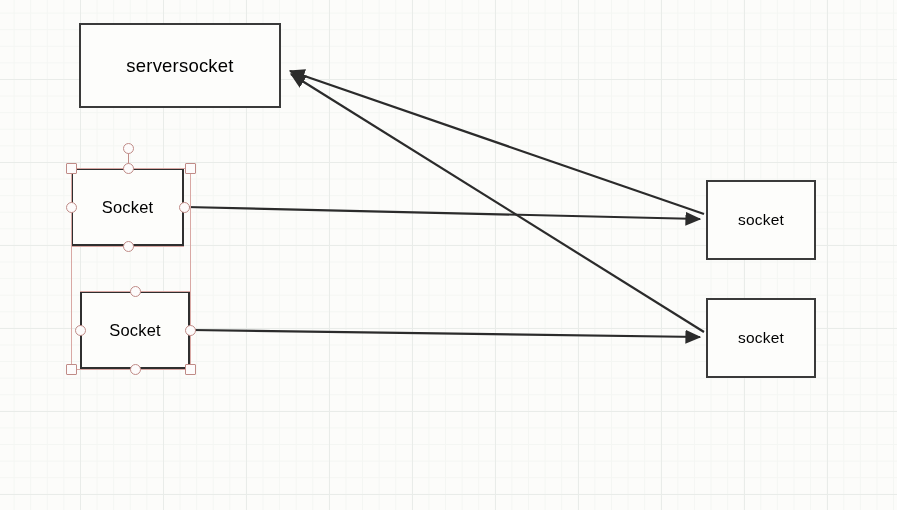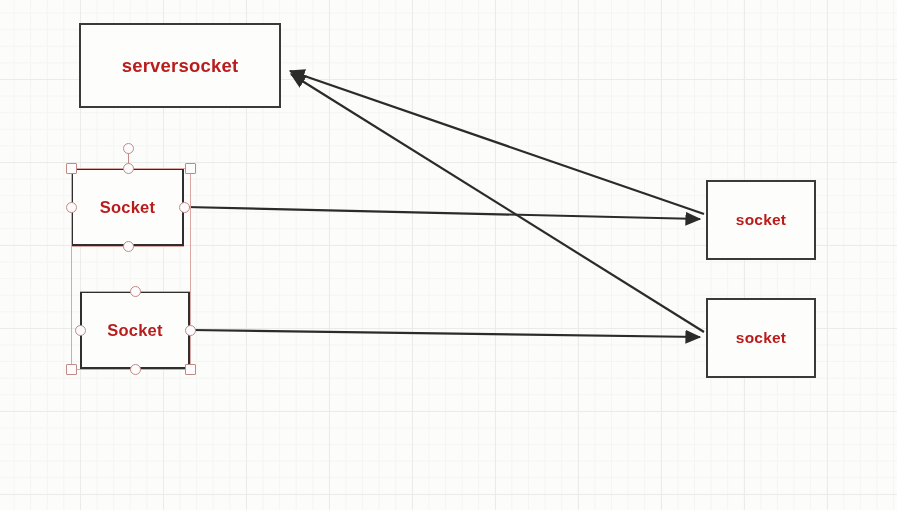--- a/index.html
+++ b/index.html
@@ -39,22 +39,22 @@
     position: absolute;
     box-sizing: border-box;
     background: #fdfdfb;
     border: 2.5px solid #3a3a3a;
     display: flex;
     align-items: center;
     justify-content: center;
   }
   .node-label {
     font-family: "Liberation Sans", sans-serif;
-    font-weight: bold;
-    color: #b91c1c;
+    font-weight: normal;
+    color: #000000;
     letter-spacing: 0.2px;
     white-space: nowrap;
   }
   .node.big .node-label { font-size: 18.5px; }
   .node.mid .node-label { font-size: 16.5px; }
   .node.small .node-label { font-size: 15.5px; }
 
   .node.selected {
     border-color: #2f2f2f;
   }

